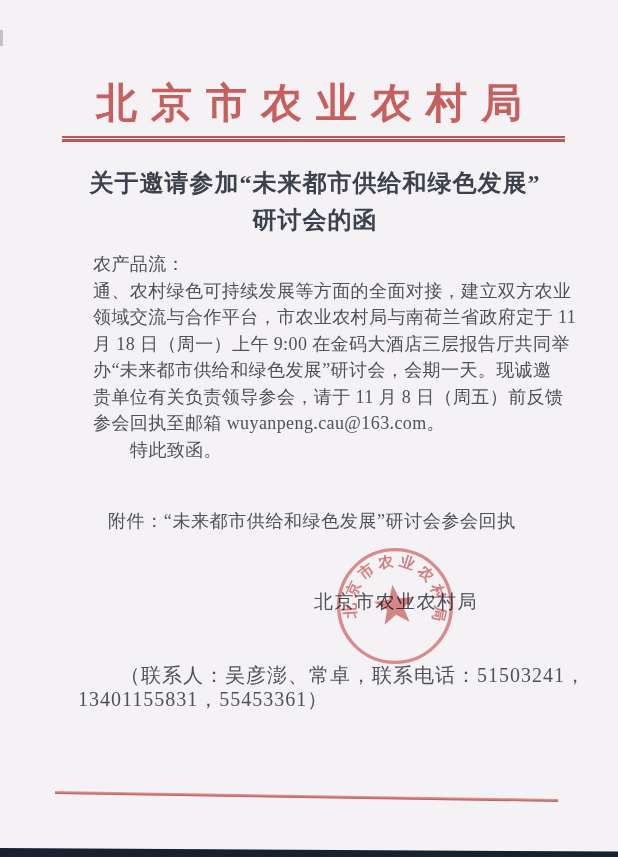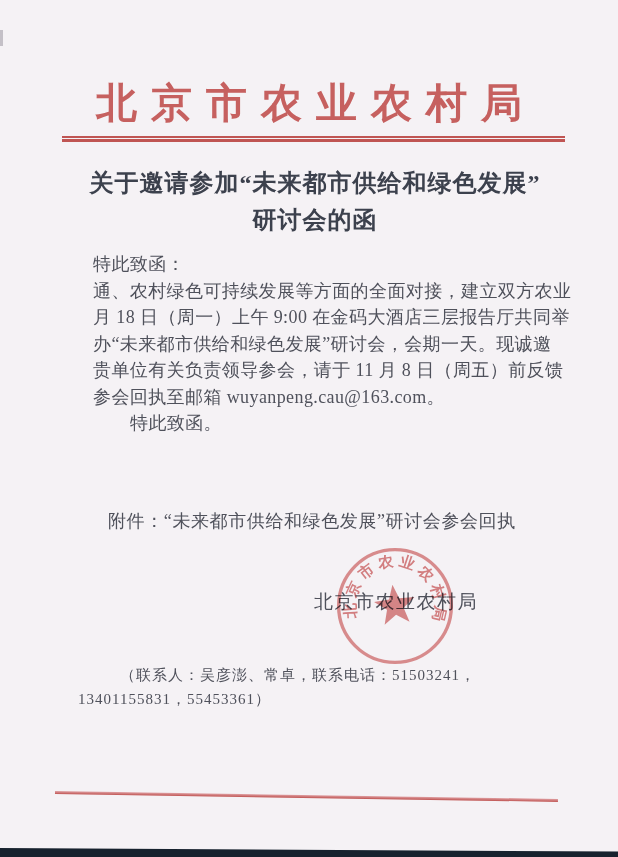--- a/index.html
+++ b/index.html
@@ -44,21 +44,21 @@
     mix-blend-mode:multiply;opacity:.92;
   }
   .seal-ring{fill:none;stroke:var(--seal-red,#d46c6c);stroke-width:3.5;opacity:.8;}
   .seal-star{fill:var(--seal-red,#d46c6c);opacity:.85;}
   .seal-text{
     fill:var(--seal-red,#d46c6c);font-size:15.5px;letter-spacing:4.5px;
     font-family:"Liberation Serif","DejaVu Serif",serif;font-weight:bold;opacity:.9;
   }
   .contact{
     position:absolute;top:664px;left:78px;
-    font-size:15px;line-height:23.5px;color:var(--body-ink,#4f515b);
+    font-size:20px;line-height:23.5px;color:var(--body-ink,#4f515b);
     letter-spacing:1px;white-space:nowrap;
   }
   .contact .c1{padding-left:42px;}
   .footer-rule{
     position:absolute;top:791px;left:55px;width:503px;height:3px;
     background:linear-gradient(#e0a3a6,var(--rule-red,#c05553));
     transform:rotate(0.9deg);transform-origin:left center;
   }
   .bottom-edge{
     position:absolute;left:0;right:0;bottom:0;height:9px;
@@ -80,22 +80,23 @@
   <div class="letterhead">北京市农业农村局</div>
 
   <div class="head-rule"></div>
 
   <div class="doc-title">
     <div>关于邀请参加“未来都市供给和绿色发展”</div>
     <div>研讨会的函</div>
   </div>
 
   <div class="body-block">
-    <div>特此致函：</div>
+    <div>农产品流：</div>
     <div>通、农村绿色可持续发展等方面的全面对接，建立双方农业</div>
+    <div>领域交流与合作平台，市农业农村局与南荷兰省政府定于 11</div>
     <div>月 18 日（周一）上午 9:00 在金码大酒店三层报告厅共同举</div>
     <div>办“未来都市供给和绿色发展”研讨会，会期一天。现诚邀</div>
     <div>贵单位有关负责领导参会，请于 11 月 8 日（周五）前反馈</div>
     <div>参会回执至邮箱 wuyanpeng.cau@163.com。</div>
     <div class="indent">特此致函。</div>
   </div>
 
   <div class="attachment">附件：“未来都市供给和绿色发展”研讨会参会回执</div>
 
   <div class="signature">

